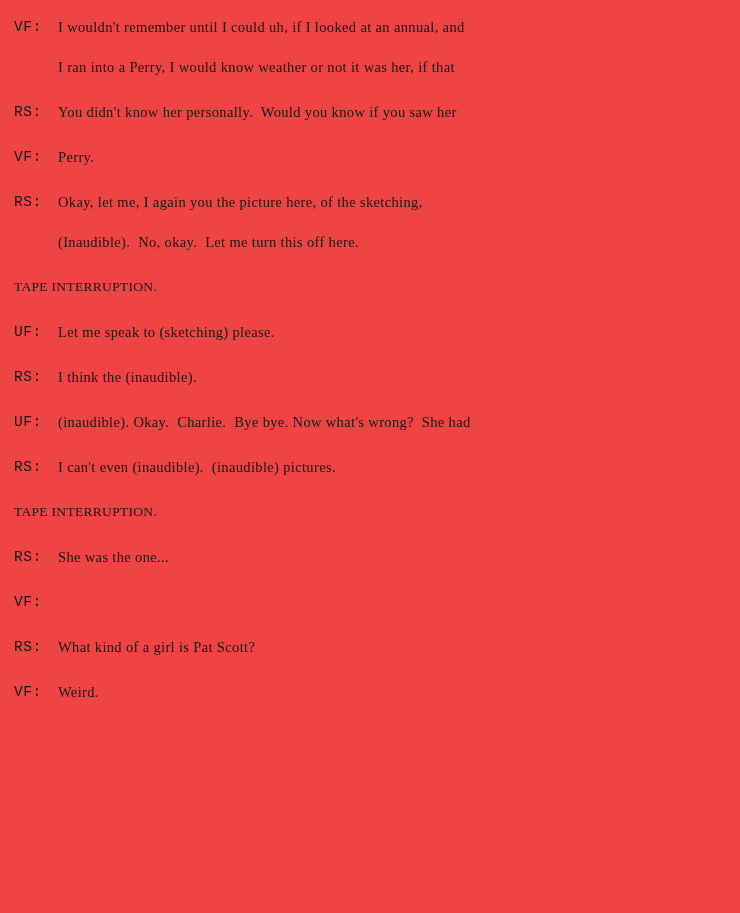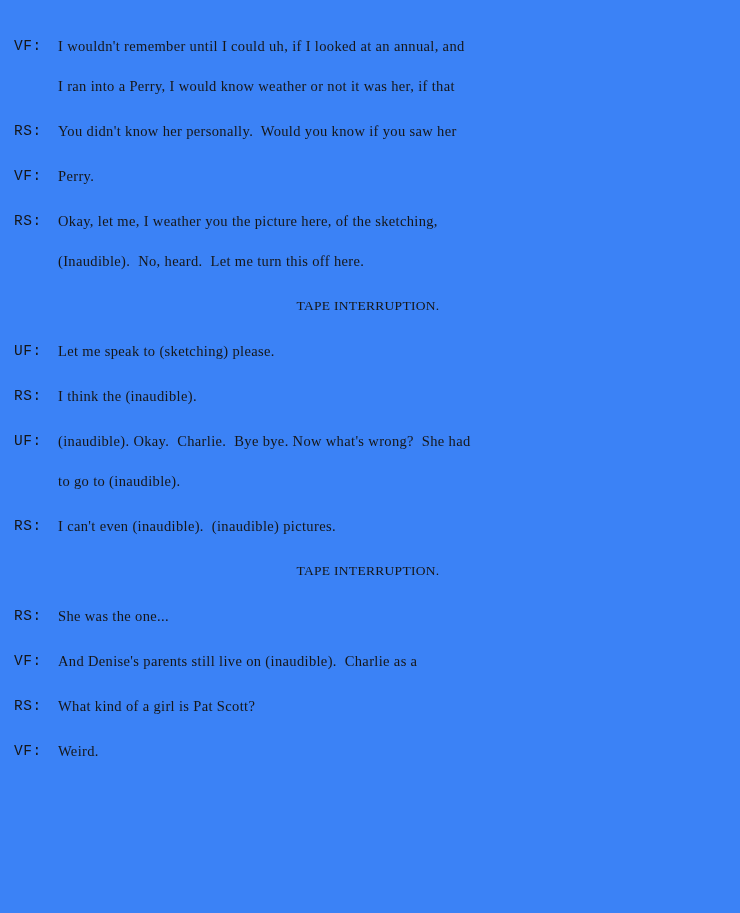--- a/index.html
+++ b/index.html
@@ -12,22 +12,22 @@
     height: 913px;
     font-family: "Liberation Mono", "DejaVu Sans Mono", monospace;
     color: #1a1a1a;
     overflow: hidden;
   }
   .page {
     position: relative;
     width: 740px;
     height: 913px;
     box-sizing: border-box;
-    padding: 26px 18px 0 14px;
-    background: #3b82f6;
+    padding: 7px 18px 0 14px;
+    background: #ef4444;
   }
   .transcript {
     display: block;
   }
   .entry {
     display: flex;
     align-items: flex-start;
     margin-bottom: 5px;
   }
   .speaker {
@@ -52,21 +52,20 @@
     line-height: 40px;
     letter-spacing: 0.35px;
     white-space: pre;
     color: #161616;
     font-family: Liberation Serif, serif;
   }
   
   .note .lines .line {
     letter-spacing: 0.3px;
     font-size: 13.5px;
-    text-align: center;
   }
   .note {
     margin-bottom: 5px;
   }
 </style>
 </head>
 <body>
 
 <div class="page">
   <div class="transcript" id="transcript">
@@ -85,22 +84,22 @@
       </div>
       <div class="entry">
         <div class="speaker">VF:</div>
         <div class="lines">
           <div class="line">Perry.</div>
         </div>
       </div>
       <div class="entry">
         <div class="speaker">RS:</div>
         <div class="lines">
-          <div class="line">Okay, let me, I weather you the picture here, of the sketching,</div>
-          <div class="line">(Inaudible).  No, heard.  Let me turn this off here.</div>
+          <div class="line">Okay, let me, I again you the picture here, of the sketching,</div>
+          <div class="line">(Inaudible).  No, okay.  Let me turn this off here.</div>
         </div>
       </div>
       <div class="entry note">
         <div class="speaker empty"></div>
         <div class="lines">
           <div class="line">TAPE INTERRUPTION.</div>
         </div>
       </div>
       <div class="entry">
         <div class="speaker">UF:</div>
@@ -111,21 +110,20 @@
       <div class="entry">
         <div class="speaker">RS:</div>
         <div class="lines">
           <div class="line">I think the (inaudible).</div>
         </div>
       </div>
       <div class="entry">
         <div class="speaker">UF:</div>
         <div class="lines">
           <div class="line">(inaudible). Okay.  Charlie.  Bye bye. Now what's wrong?  She had</div>
-          <div class="line">to go to (inaudible).</div>
         </div>
       </div>
       <div class="entry">
         <div class="speaker">RS:</div>
         <div class="lines">
           <div class="line">I can't even (inaudible).  (inaudible) pictures.</div>
         </div>
       </div>
       <div class="entry note">
         <div class="speaker empty"></div>
@@ -135,21 +133,20 @@
       </div>
       <div class="entry">
         <div class="speaker">RS:</div>
         <div class="lines">
           <div class="line">She was the one...</div>
         </div>
       </div>
       <div class="entry">
         <div class="speaker">VF:</div>
         <div class="lines">
-          <div class="line">And Denise's parents still live on (inaudible).  Charlie as a</div>
         </div>
       </div>
       <div class="entry">
         <div class="speaker">RS:</div>
         <div class="lines">
           <div class="line">What kind of a girl is Pat Scott?</div>
         </div>
       </div>
       <div class="entry">
         <div class="speaker">VF:</div>

